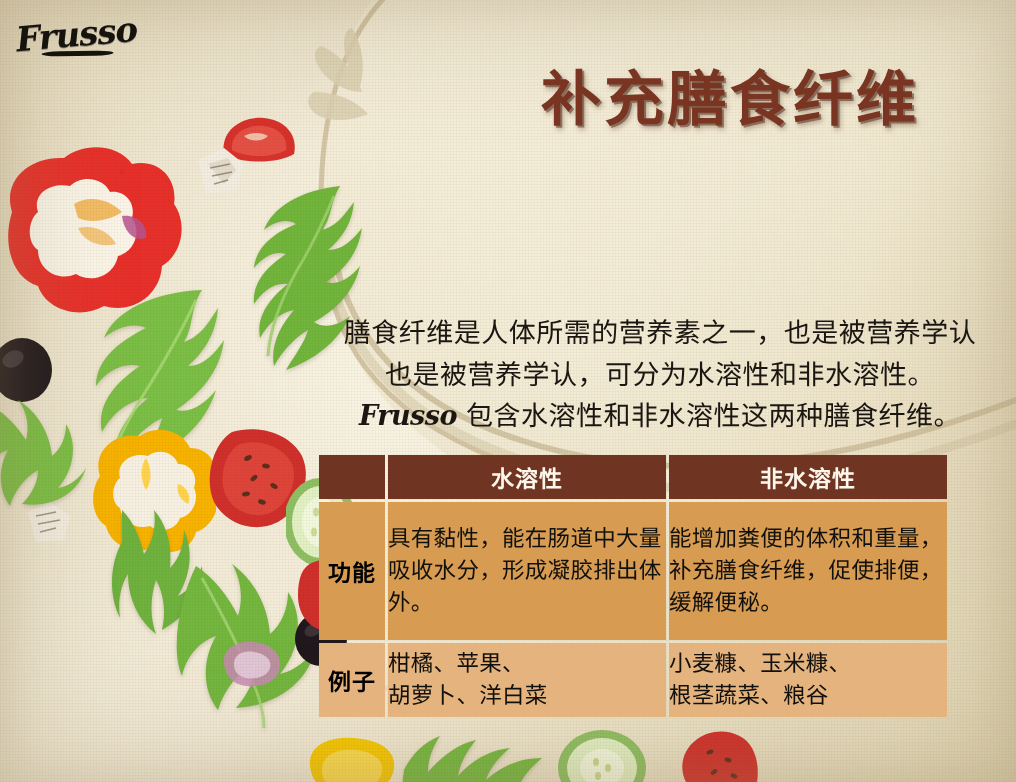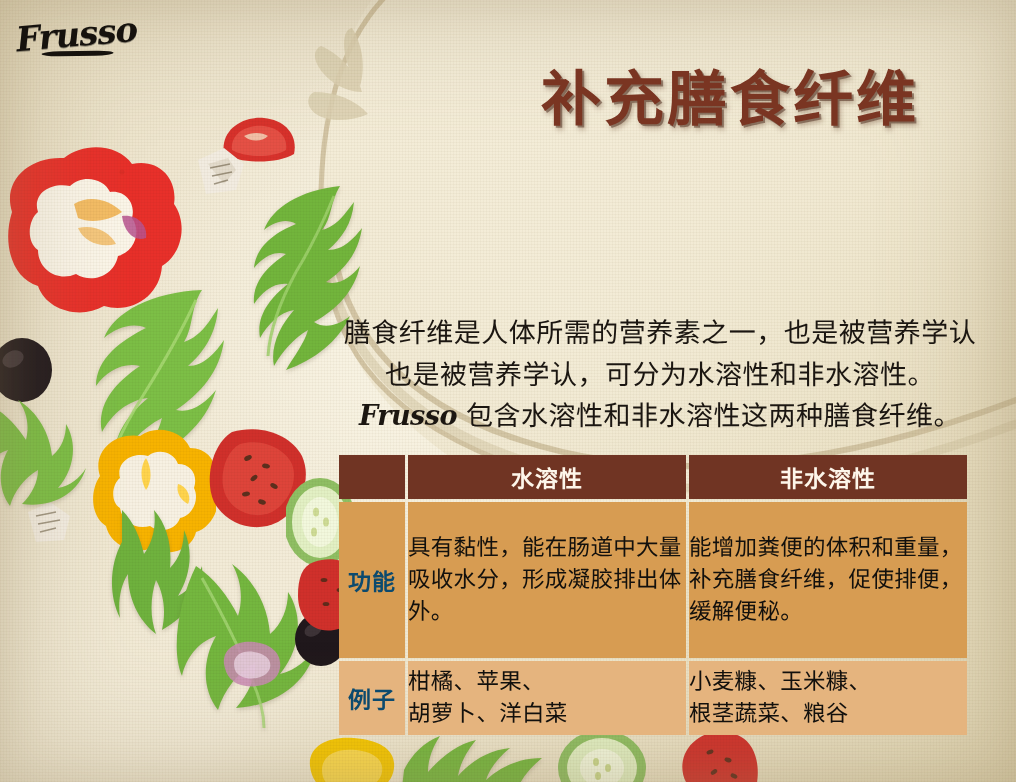--- a/index.html
+++ b/index.html
@@ -71,47 +71,47 @@
     text-align:center;color:#1b1611;font-size:27px;line-height:1.54;
     letter-spacing:.5px;font-weight:500;
     font-family:"DejaVu Sans","Liberation Sans",sans-serif;
   }
   #intro .brandword{
     font-family:"DejaVu Serif","Liberation Serif",serif;
     font-style:italic;font-weight:700;letter-spacing:-.5px;
   }
   
   #fiber-table{
-    position:absolute;left:336px;top:452px;width:634px;height:266px;
+    position:absolute;left:316px;top:452px;width:634px;height:266px;
     border-collapse:separate;border-spacing:3px;
     table-layout:fixed;
   }
   #fiber-table td,#fiber-table th{
     padding:0;vertical-align:middle;
   }
   .col-label{width:66px;}
   .col-data{width:auto;}
   th.hdr{
     background:#703423;color:#fdf6ea;
     font-size:23px;font-weight:700;letter-spacing:1px;
     height:44px;text-align:center;
   }
   th.hdr.blank{background:#703423;}
   tr.row-func td{background:#d79c52;}
   tr.row-ex td{background:#e5b47e;}
   td.rowlabel{
-    text-align:center;color:#0c4a6e;font-size:23px;font-weight:600;
+    text-align:center;color:#000000;font-size:23px;font-weight:600;
     letter-spacing:1px;
     margin-left:40px;
   }
   td.cell{
     padding:12px 14px 14px 16px;color:#12100d;
     font-size:22.5px;line-height:1.42;letter-spacing:.3px;text-align:left;
   }
-  tr.row-func td.cell{height:156px;vertical-align:top;}
+  tr.row-func td.cell{height:138px;vertical-align:top;}
   tr.row-ex td.cell{height:74px;vertical-align:middle;}
   tr.row-func td.rowlabel{vertical-align:middle;}
   
   .veg{position:absolute;pointer-events:none;}
   .leaf{
     position:absolute;pointer-events:none;
     filter:drop-shadow(0 2px 2px rgba(80,70,40,.22));
   }
 </style>
 </head>

